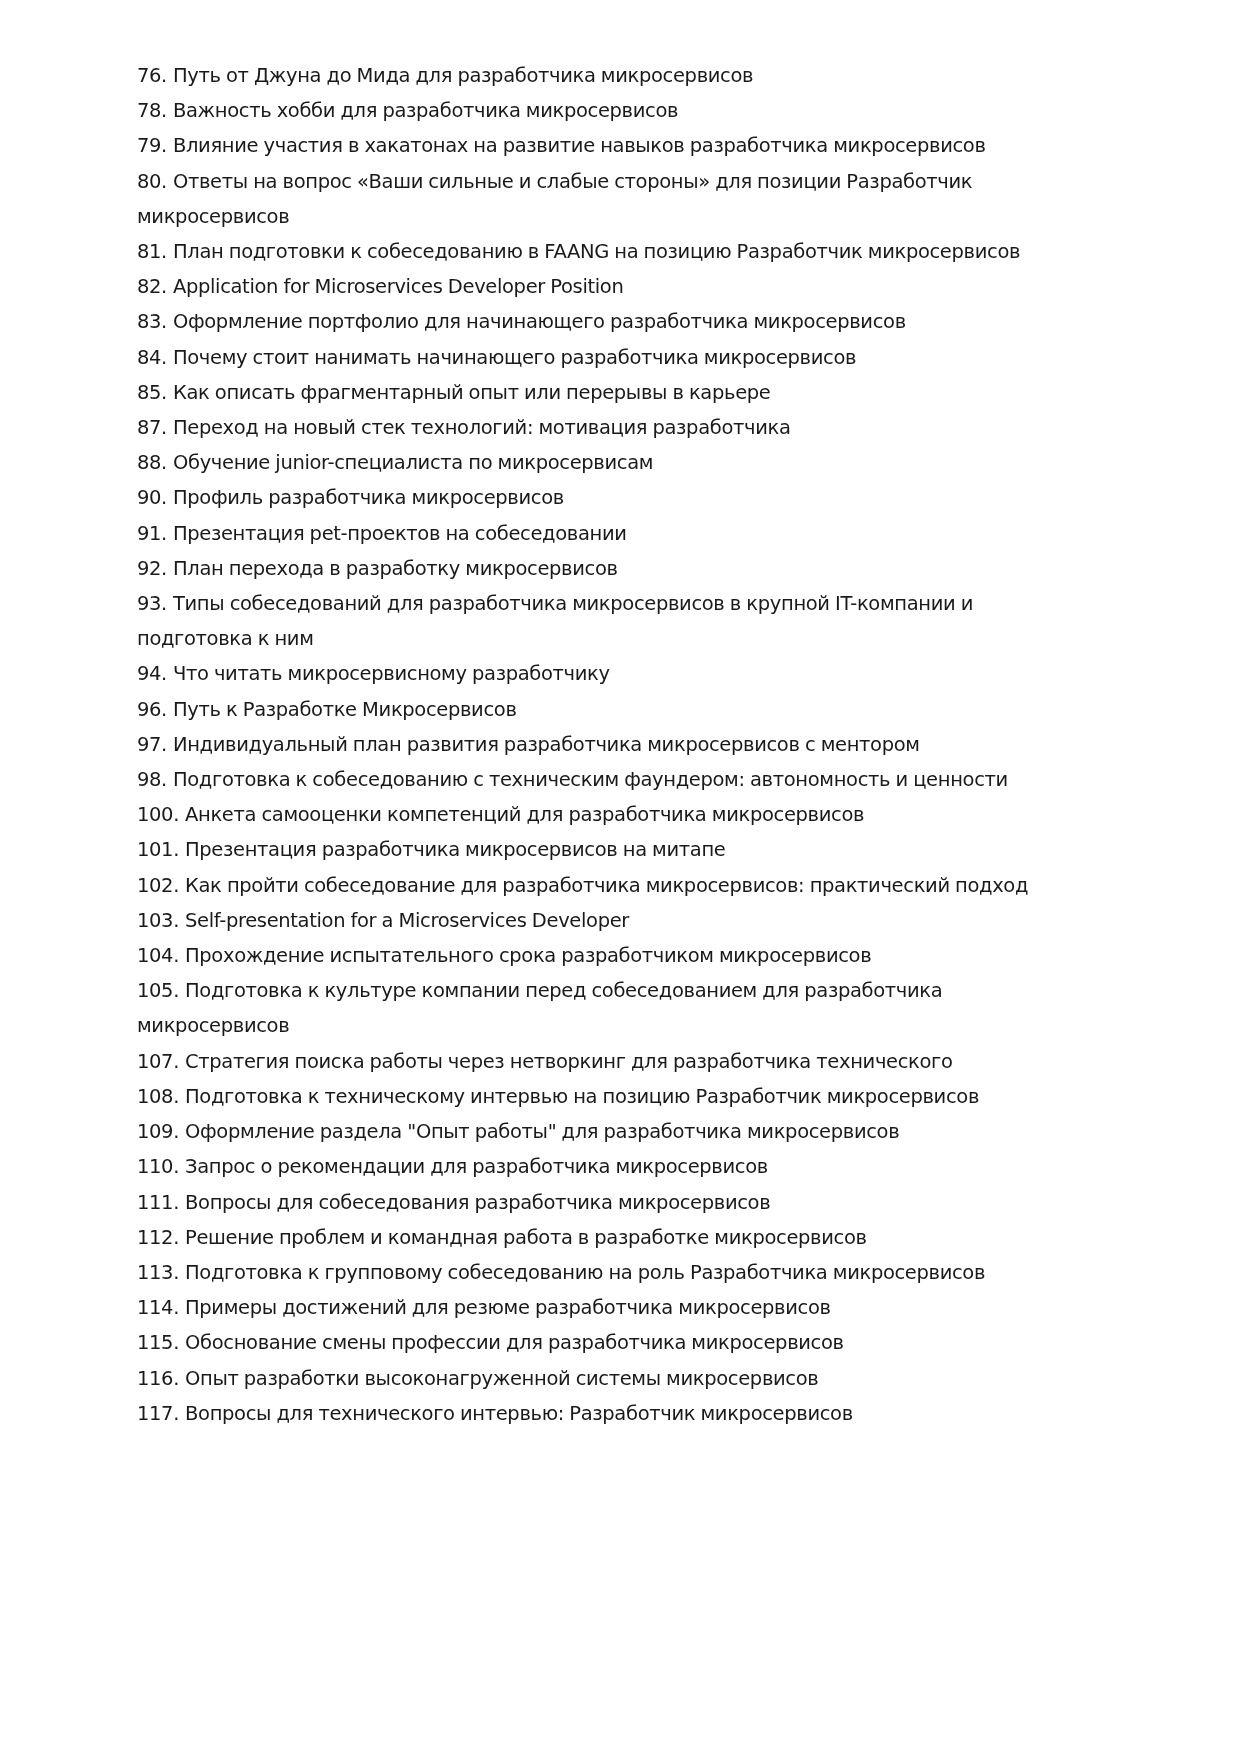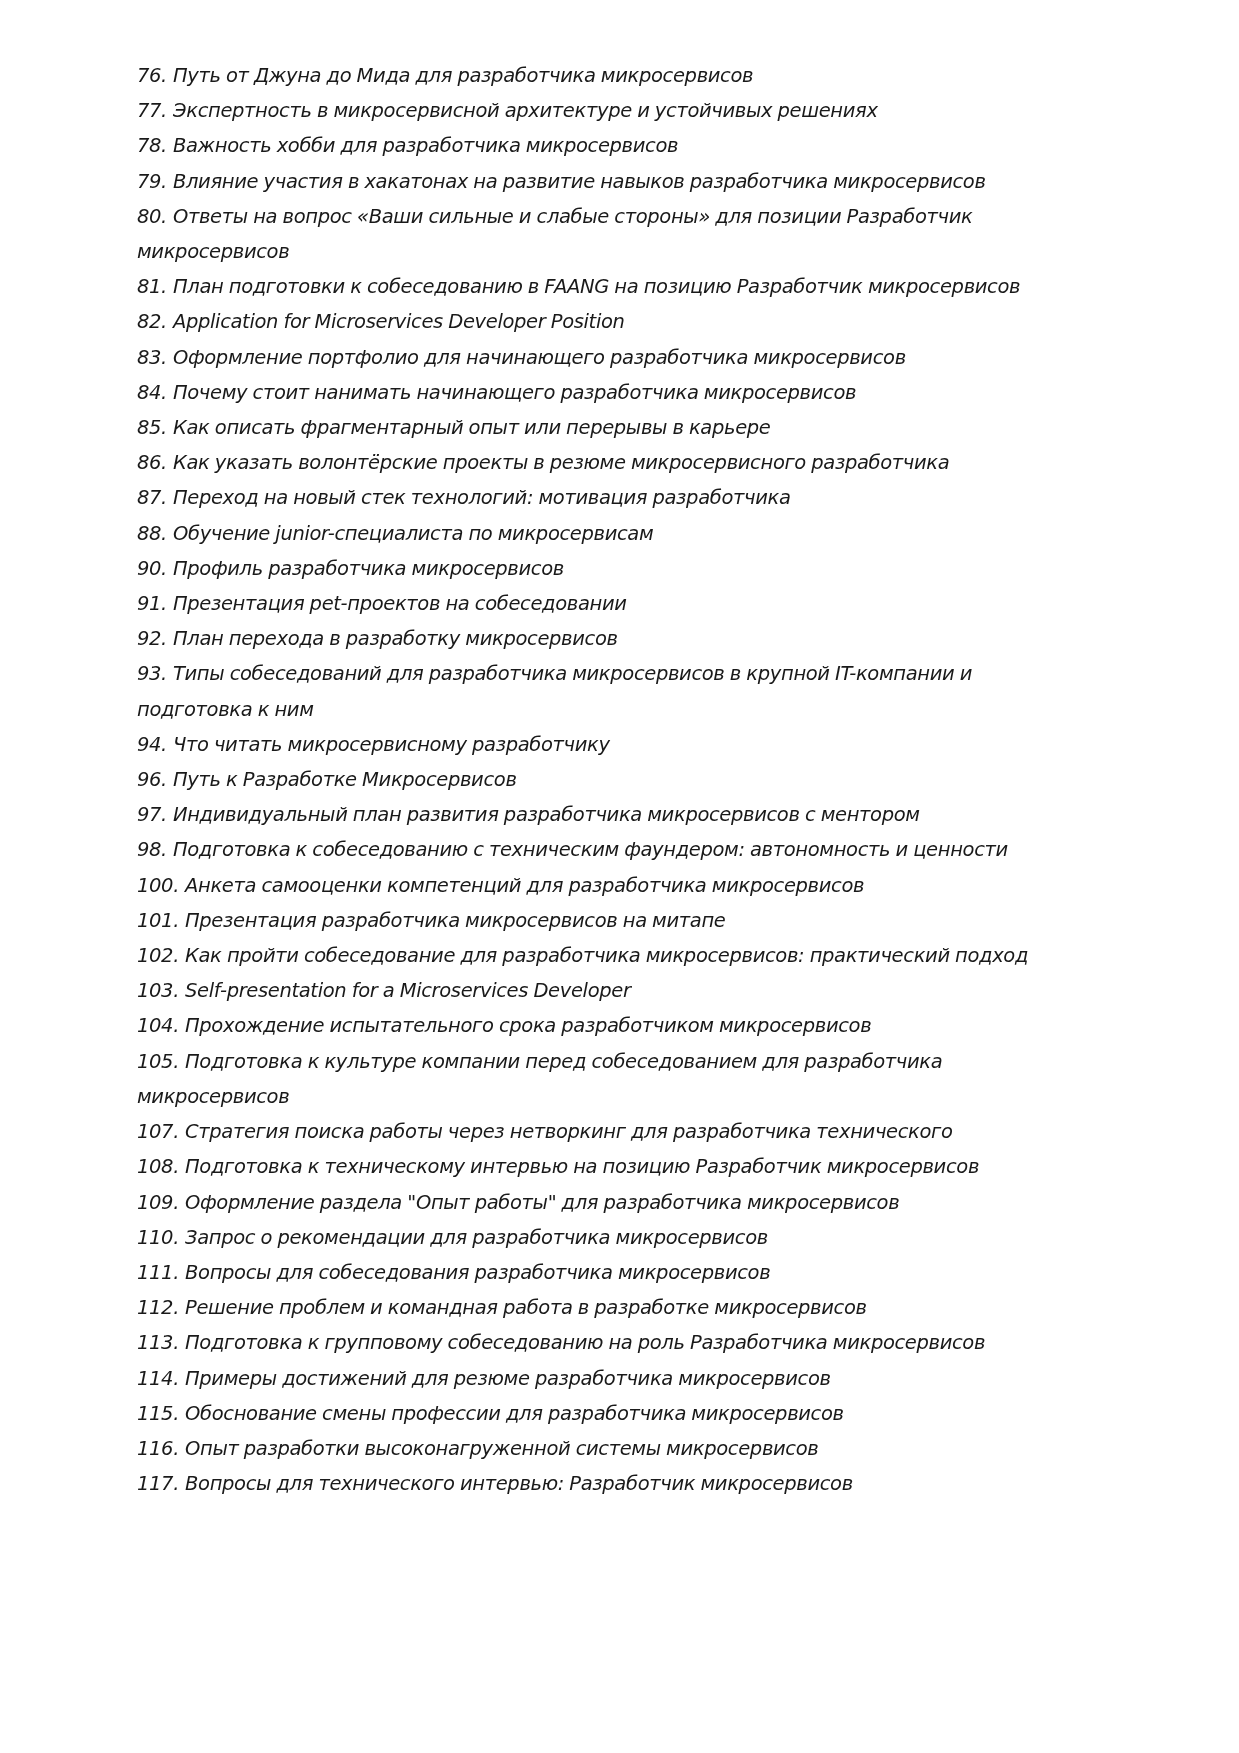--- a/index.html
+++ b/index.html
@@ -25,42 +25,39 @@
       margin: 0;
       padding: 0;
       list-style: none;
     }
     .list-item {
       font-size: 19.5px;
       line-height: 35.2px;
       letter-spacing: -0.35px;
       word-spacing: -0.5px;
       white-space: normal;
-      font-style: italic;
     }
     .item-number {
       margin-right: 6px;
     }
   </style>
 </head>
 <body>
 
 <div class="page">
   <ul class="list" id="list">
       <li class="list-item"><span class="item-number">76.</span><span class="item-text">Путь от Джуна до Мида для разработчика микросервисов</span></li>
-      <li class="list-item"><span class="item-number">77.</span><span class="item-text">Экспертность в микросервисной архитектуре и устойчивых решениях</span></li>
       <li class="list-item"><span class="item-number">78.</span><span class="item-text">Важность хобби для разработчика микросервисов</span></li>
       <li class="list-item"><span class="item-number">79.</span><span class="item-text">Влияние участия в хакатонах на развитие навыков разработчика микросервисов</span></li>
       <li class="list-item"><span class="item-number">80.</span><span class="item-text">Ответы на вопрос «Ваши сильные и слабые стороны» для позиции Разработчик микросервисов</span></li>
       <li class="list-item"><span class="item-number">81.</span><span class="item-text">План подготовки к собеседованию в FAANG на позицию Разработчик микросервисов</span></li>
       <li class="list-item"><span class="item-number">82.</span><span class="item-text">Application for Microservices Developer Position</span></li>
       <li class="list-item"><span class="item-number">83.</span><span class="item-text">Оформление портфолио для начинающего разработчика микросервисов</span></li>
       <li class="list-item"><span class="item-number">84.</span><span class="item-text">Почему стоит нанимать начинающего разработчика микросервисов</span></li>
       <li class="list-item"><span class="item-number">85.</span><span class="item-text">Как описать фрагментарный опыт или перерывы в карьере</span></li>
-      <li class="list-item"><span class="item-number">86.</span><span class="item-text">Как указать волонтёрские проекты в резюме микросервисного разработчика</span></li>
       <li class="list-item"><span class="item-number">87.</span><span class="item-text">Переход на новый стек технологий: мотивация разработчика</span></li>
       <li class="list-item"><span class="item-number">88.</span><span class="item-text">Обучение junior-специалиста по микросервисам</span></li>
       <li class="list-item"><span class="item-number">90.</span><span class="item-text">Профиль разработчика микросервисов</span></li>
       <li class="list-item"><span class="item-number">91.</span><span class="item-text">Презентация pet-проектов на собеседовании</span></li>
       <li class="list-item"><span class="item-number">92.</span><span class="item-text">План перехода в разработку микросервисов</span></li>
       <li class="list-item"><span class="item-number">93.</span><span class="item-text">Типы собеседований для разработчика микросервисов в крупной IT-компании и подготовка к ним</span></li>
       <li class="list-item"><span class="item-number">94.</span><span class="item-text">Что читать микросервисному разработчику</span></li>
       <li class="list-item"><span class="item-number">96.</span><span class="item-text">Путь к Разработке Микросервисов</span></li>
       <li class="list-item"><span class="item-number">97.</span><span class="item-text">Индивидуальный план развития разработчика микросервисов с ментором</span></li>
       <li class="list-item"><span class="item-number">98.</span><span class="item-text">Подготовка к собеседованию с техническим фаундером: автономность и ценности</span></li>

